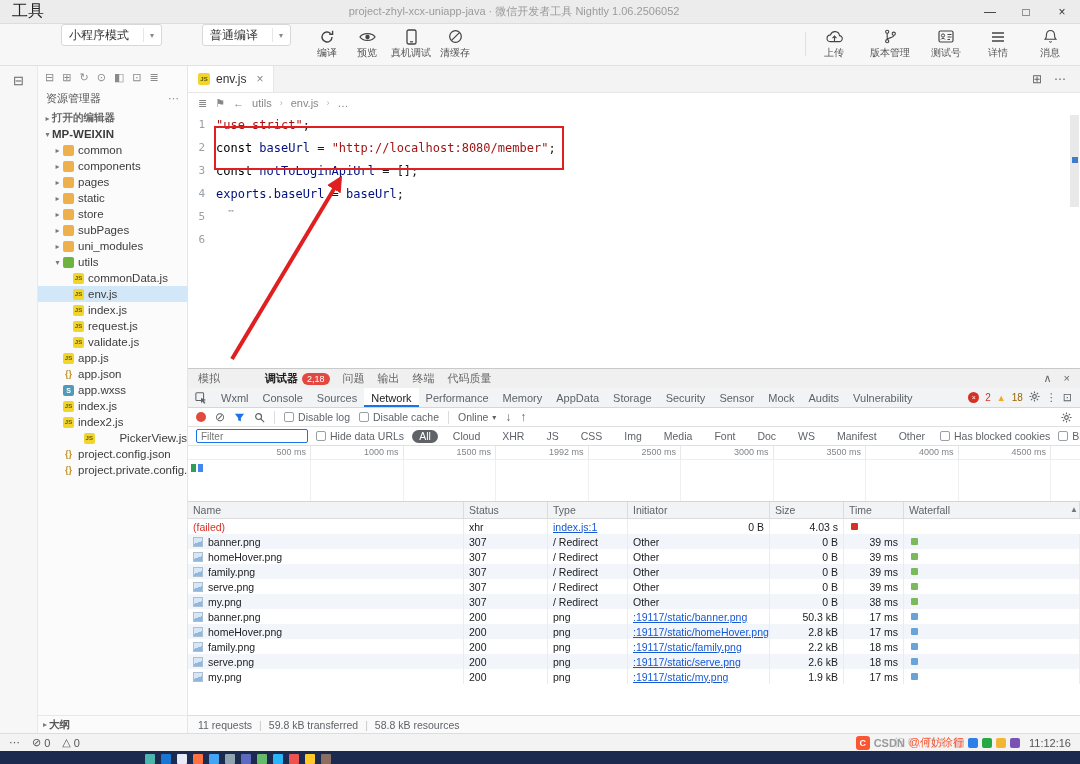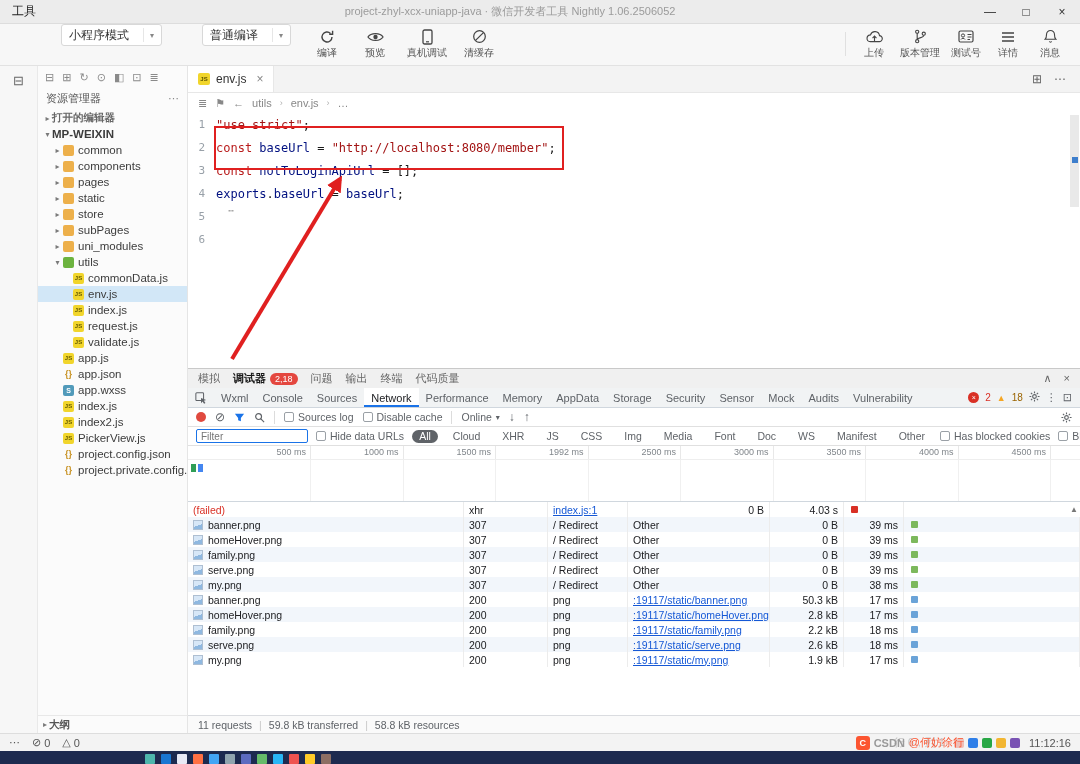--- a/index.html
+++ b/index.html
@@ -2,21 +2,21 @@
 <html><head>
 <meta charset="utf-8">
 <style>
 *{box-sizing:border-box;margin:0;padding:0;}
 html,body{width:1080px;height:764px;overflow:hidden;}
 body{font-family:"Liberation Sans",sans-serif;background:#fff;}
 .app{display:flex;flex-direction:column;width:1080px;height:764px;}
 
 
 .titlebar{height:24px;background:#ececec;display:flex;align-items:center;flex-shrink:0;border-bottom:1px solid #ddd;}
-.menu-item{font-size:12px;color:#222;padding:0 12px;height:100%;display:flex;align-items:center;}
+.menu-item{font-size:16px;color:#222;padding:0 12px;height:100%;display:flex;align-items:center;}
 .tb-title{flex:1;text-align:center;font-size:11px;color:#9b9b9b;white-space:nowrap;overflow:hidden;}
 .win-btn{width:36px;height:100%;display:flex;align-items:center;justify-content:center;font-size:12px;color:#333;}
 
 
 .toolbar{height:42px;background:#f7f7f7;border-bottom:1px solid #e2e2e2;display:flex;align-items:flex-start;flex-shrink:0;padding-left:15px;}
 .dd{height:22px;background:#fff;border:1px solid #d8d8d8;border-radius:3px;font-size:12px;color:#333;display:flex;align-items:center;padding:0 7px;white-space:nowrap;}
 .dd .caret{margin-left:14px;font-size:8px;color:#888;border-left:1px solid #e6e6e6;padding-left:6px;height:14px;display:flex;align-items:center;}
 .tool-act{display:flex;flex-direction:column;align-items:center;justify-content:center;min-width:40px;height:40px;font-size:10px;color:#555;gap:1px;padding:0 4px;cursor:default;}
 .tool-act .ticon{height:16px;display:flex;align-items:center;justify-content:center;}
 .toolbar-right{margin-left:auto;display:flex;align-items:center;padding-right:10px;}
@@ -44,32 +44,32 @@
 .tab{background:#fff;display:flex;align-items:center;gap:6px;padding:0 10px;font-size:12px;color:#333;border-right:1px solid #e7e7e7;}
 .tab .fic{width:12px;height:12px;border-radius:2px;background:#f1d52c;color:#5c5300;font-size:6px;font-weight:bold;display:flex;align-items:center;justify-content:center;}
 .tab .close{color:#888;font-size:12px;margin-left:4px;}
 .tabbar-right{margin-left:auto;display:flex;align-items:center;gap:12px;padding-right:14px;color:#666;font-size:12px;}
 .breadcrumb{height:20px;display:flex;align-items:center;gap:8px;font-size:11px;color:#888;padding-left:10px;}
 .bsep{font-size:9px;color:#b0b0b0;}
 .codewrap{flex:1;position:relative;font-family:"DejaVu Sans Mono","Liberation Mono",monospace;font-size:12px;overflow:hidden;}
 .cline{height:23px;display:flex;align-items:center;}
 .lnum{width:28px;text-align:right;padding-right:11px;color:#98a0a8;font-size:11px;flex-shrink:0;}
 .lcode{white-space:pre;}
-.tk-k{color:#b91c1c;}.tk-v{color:#001080;}.tk-s{color:#a31515;}.tk-p{color:#1b1b1b;}
+.tk-k{color:#000000;}.tk-v{color:#001080;}.tk-s{color:#a31515;}.tk-p{color:#1b1b1b;}
 .fold-dots{position:absolute;left:40px;top:92px;color:#999;font-size:10px;}
 .anno-box{position:absolute;left:26px;top:13px;width:350px;height:44px;border:2px solid #e02020;pointer-events:none;z-index:5;}
 .anno-arrow{position:absolute;left:0;top:0;width:100%;height:100%;pointer-events:none;z-index:5;}
 .ed-scroll{position:absolute;right:1px;top:2px;width:9px;height:92px;background:#e9e9e9;}
 .ed-mark{position:absolute;right:2px;top:44px;width:6px;height:6px;background:#3d7ecc;}
 
 
 .debugger{flex:1;display:flex;flex-direction:column;border-top:1px solid #c9c9c9;background:#fff;min-height:0;font-size:11px;}
 .ptabs{height:19px;background:#f0f0f0;display:flex;align-items:center;padding:0 10px;color:#666;flex-shrink:0;}
 .ptab{display:flex;align-items:center;gap:4px;cursor:default;}
-.ptab.active{color:#1a1a1a;font-weight:bold;}
+.ptab.active{color:#1a1a1a;font-weight:bold;margin-left:32px;}
 .badge{background:#e4473f;color:#fff;font-size:9px;border-radius:7px;padding:0 5px;height:12px;display:flex;align-items:center;font-weight:normal;}
 .ptabs-right{margin-left:auto;display:flex;gap:12px;color:#666;}
 .dtabs{height:20px;background:#f1f3f4;border-bottom:1px solid #d0d7de;display:flex;align-items:center;font-size:11px;color:#5f6368;flex-shrink:0;}
 .ins-wrap{padding:0 7px;display:flex;align-items:center;}
 .dtab{padding:0 7px;height:100%;display:flex;align-items:center;white-space:nowrap;cursor:default;}
 .dtab.active{background:#fff;color:#202124;box-shadow:inset 0 -2px 0 #1a73e8;}
 .dtabs-right{margin-left:auto;display:flex;align-items:center;gap:6px;padding-right:8px;}
 .errdot{width:11px;height:11px;border-radius:50%;background:#d93025;color:#fff;font-size:7px;display:flex;align-items:center;justify-content:center;}
 .errnum{color:#d93025;font-size:10px;}
 .warntri{color:#f5a623;font-size:9px;}
@@ -136,21 +136,21 @@
 
   <div class="toolbar">
     <div class="dd" style="margin-left:46px;">
       <span>小程序模式</span>
       <span class="caret">▾</span>
     </div>
     <div class="dd" style="margin-left:40px;">
       <span>普通编译</span>
       <span class="caret">▾</span>
     </div>
-    <div id="left-actions" style="display:flex;margin-left:16px;gap:8px;">
+    <div id="left-actions" style="display:flex;margin-left:16px;gap:0;">
         <div class="tool-act">
           <span class="ticon">
             <svg width="16" height="16" viewBox="0 0 16 16">
               <path d="M13 8A5 5 0 1 1 11.5 4.4" fill="none" stroke="#444" stroke-width="1.4"></path>
               <path d="M13.6 1.8v3.4h-3.4" fill="none" stroke="#444" stroke-width="1.4"></path>
             </svg>
           </span>
           <span>编译</span>
         </div>
         <div class="tool-act">
@@ -176,21 +176,21 @@
             <svg width="15" height="15" viewBox="0 0 16 16">
               <circle cx="8" cy="8" r="6.2" fill="none" stroke="#444" stroke-width="1.3"></circle>
               <path d="M3.8 12.2 12.2 3.8" stroke="#444" stroke-width="1.3"></path>
             </svg>
           </span>
           <span>清缓存</span>
         </div>
       </div>
     <div class="toolbar-right">
       <div class="vsep"></div>
-      <div id="right-actions" style="display:flex;gap:2px;">
+      <div id="right-actions" style="display:flex;gap:12px;">
           <div class="tool-act">
             <span class="ticon">
               <svg width="17" height="13" viewBox="0 0 18 14">
                 <path d="M4.5 12.5h9.5a3.2 3.2 0 0 0 .4-6.4 5 5 0 0 0-9.7-.9A3.3 3.3 0 0 0 4.5 12.5Z" fill="none" stroke="#444" stroke-width="1.2"></path>
                 <path d="M9 12V6.8M6.9 8.8 9 6.6l2.1 2.2" fill="none" stroke="#444" stroke-width="1.2"></path>
               </svg>
             </span>
             <span>上传</span>
           </div>
           <div class="tool-act">
@@ -347,21 +347,21 @@
           <div class="titem" style="padding-left: 15px;">
             <span class="arr"></span>
             <span class="fic" style="background: rgb(241, 213, 44); color: rgb(102, 92, 0); font-size: 6px;">JS</span>
             <span>index.js</span>
           </div>
           <div class="titem" style="padding-left: 15px;">
             <span class="arr"></span>
             <span class="fic" style="background: rgb(241, 213, 44); color: rgb(102, 92, 0); font-size: 6px;">JS</span>
             <span>index2.js</span>
           </div>
-          <div class="titem" style="padding-left: 15px;">
+          <div class="titem" style="padding-left: 15px; justify-content: space-between;">
             <span class="arr"></span>
             <span class="fic" style="background: rgb(241, 213, 44); color: rgb(102, 92, 0); font-size: 6px;">JS</span>
             <span>PickerView.js</span>
           </div>
           <div class="titem" style="padding-left: 15px;">
             <span class="arr"></span>
             <span class="fic" style="color: rgb(199, 145, 33); font-size: 9px;">{}</span>
             <span>project.config.json</span>
           </div>
           <div class="titem" style="padding-left: 15px;">
@@ -520,21 +520,21 @@
           </span>
           <span style="display:flex;">
             <svg width="11" height="11" viewBox="0 0 12 12">
                 <circle cx="5" cy="5" r="3.2" fill="none" stroke="#5f6368" stroke-width="1.3"></circle>
                 <path d="M7.5 7.5L11 11" stroke="#5f6368" stroke-width="1.3"></path>
               </svg>
           </span>
           <span class="vdiv"></span>
           <label class="cb">
             <span class="box"></span>
-            <span>Sources log</span>
+            <span>Disable log</span>
           </label>
           <label class="cb">
             <span class="box"></span>
             <span>Disable cache</span>
           </label>
           <span class="vdiv"></span>
           <span class="sel-dd">
             <span>Online</span>
             <span style="font-size:8px;">▾</span>
           </span>
@@ -605,20 +605,29 @@
             <span class="ovline" style="left:399.5px"></span>
             <span class="ovline" style="left:492px"></span>
             <span class="ovline" style="left:584.5px"></span>
             <span class="ovline" style="left:677px"></span>
             <span class="ovline" style="left:769.5px"></span>
             <span class="ovline" style="left:862px"></span>
             <span class="ovmark" style="left:3px;background:#2f9e56"></span>
             <span class="ovmark" style="left:10px;background:#4486f0"></span>
           </div>
         <div class="nettable" id="nettable">
+            <div class="ntrow hdr">
+              <span class="ntc">Name</span>
+              <span class="ntc">Status</span>
+              <span class="ntc">Type</span>
+              <span class="ntc">Initiator</span>
+              <span class="ntc">Size</span>
+              <span class="ntc">Time</span>
+              <span class="ntc">Waterfall</span>
+            </div>
             <span class="scroll-up">▲</span>
             <div class="ntrow">
               <span class="ntc r-red">(failed)</span>
               <span class="ntc">xhr</span>
               <span class="ntc">
                 <span class="r-link">index.js:1</span>
               </span>
               <span class="ntc num">0 B</span>
               <span class="ntc num">4.03 s</span>
               <span class="ntc">

